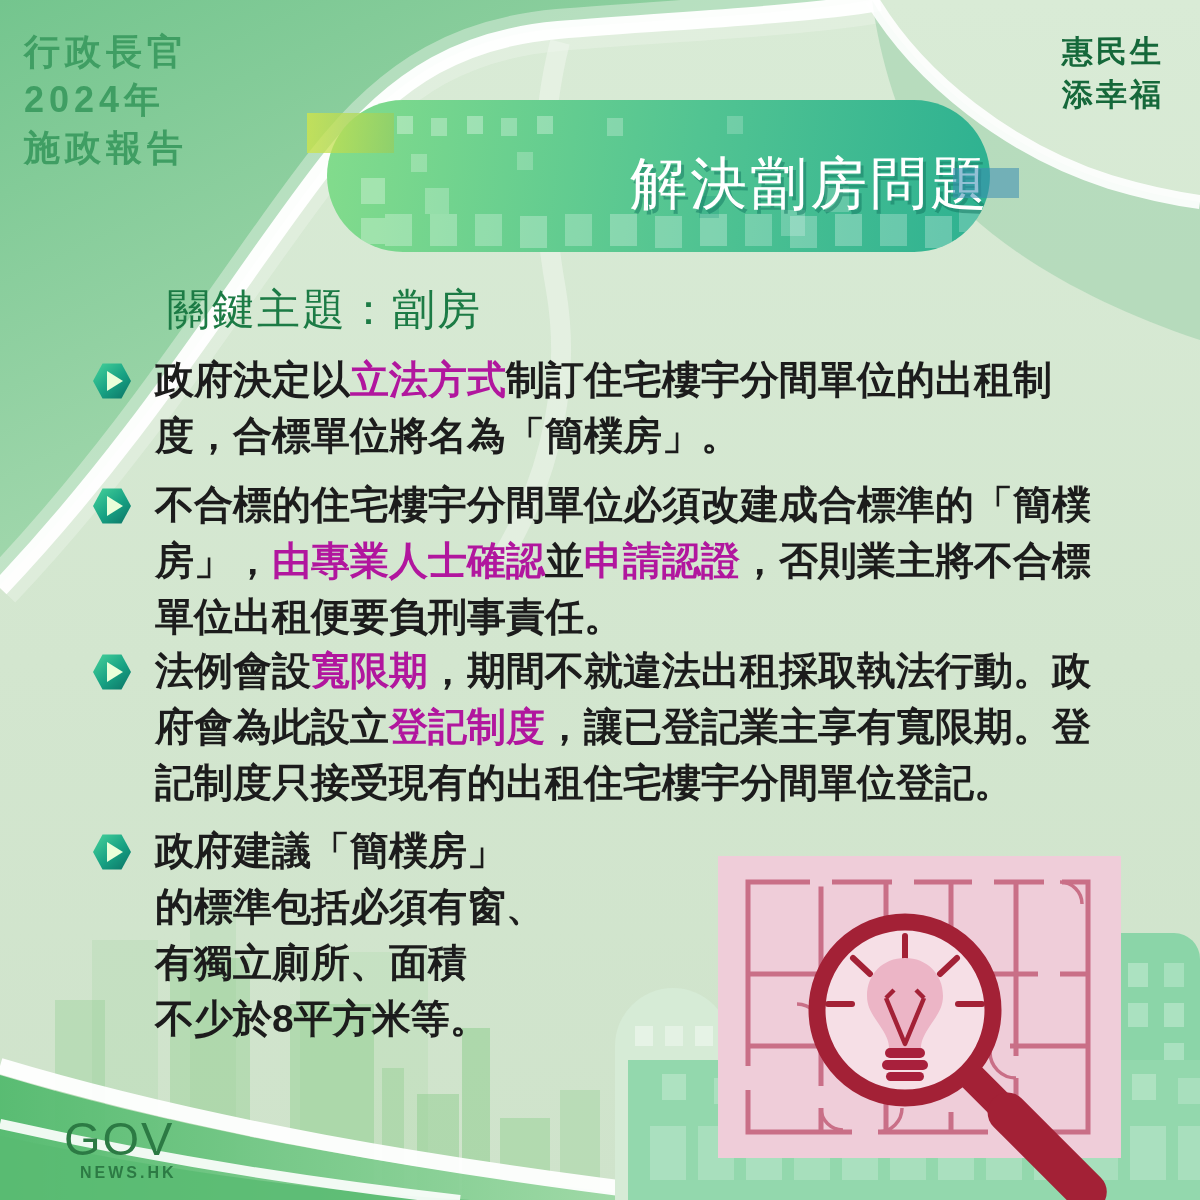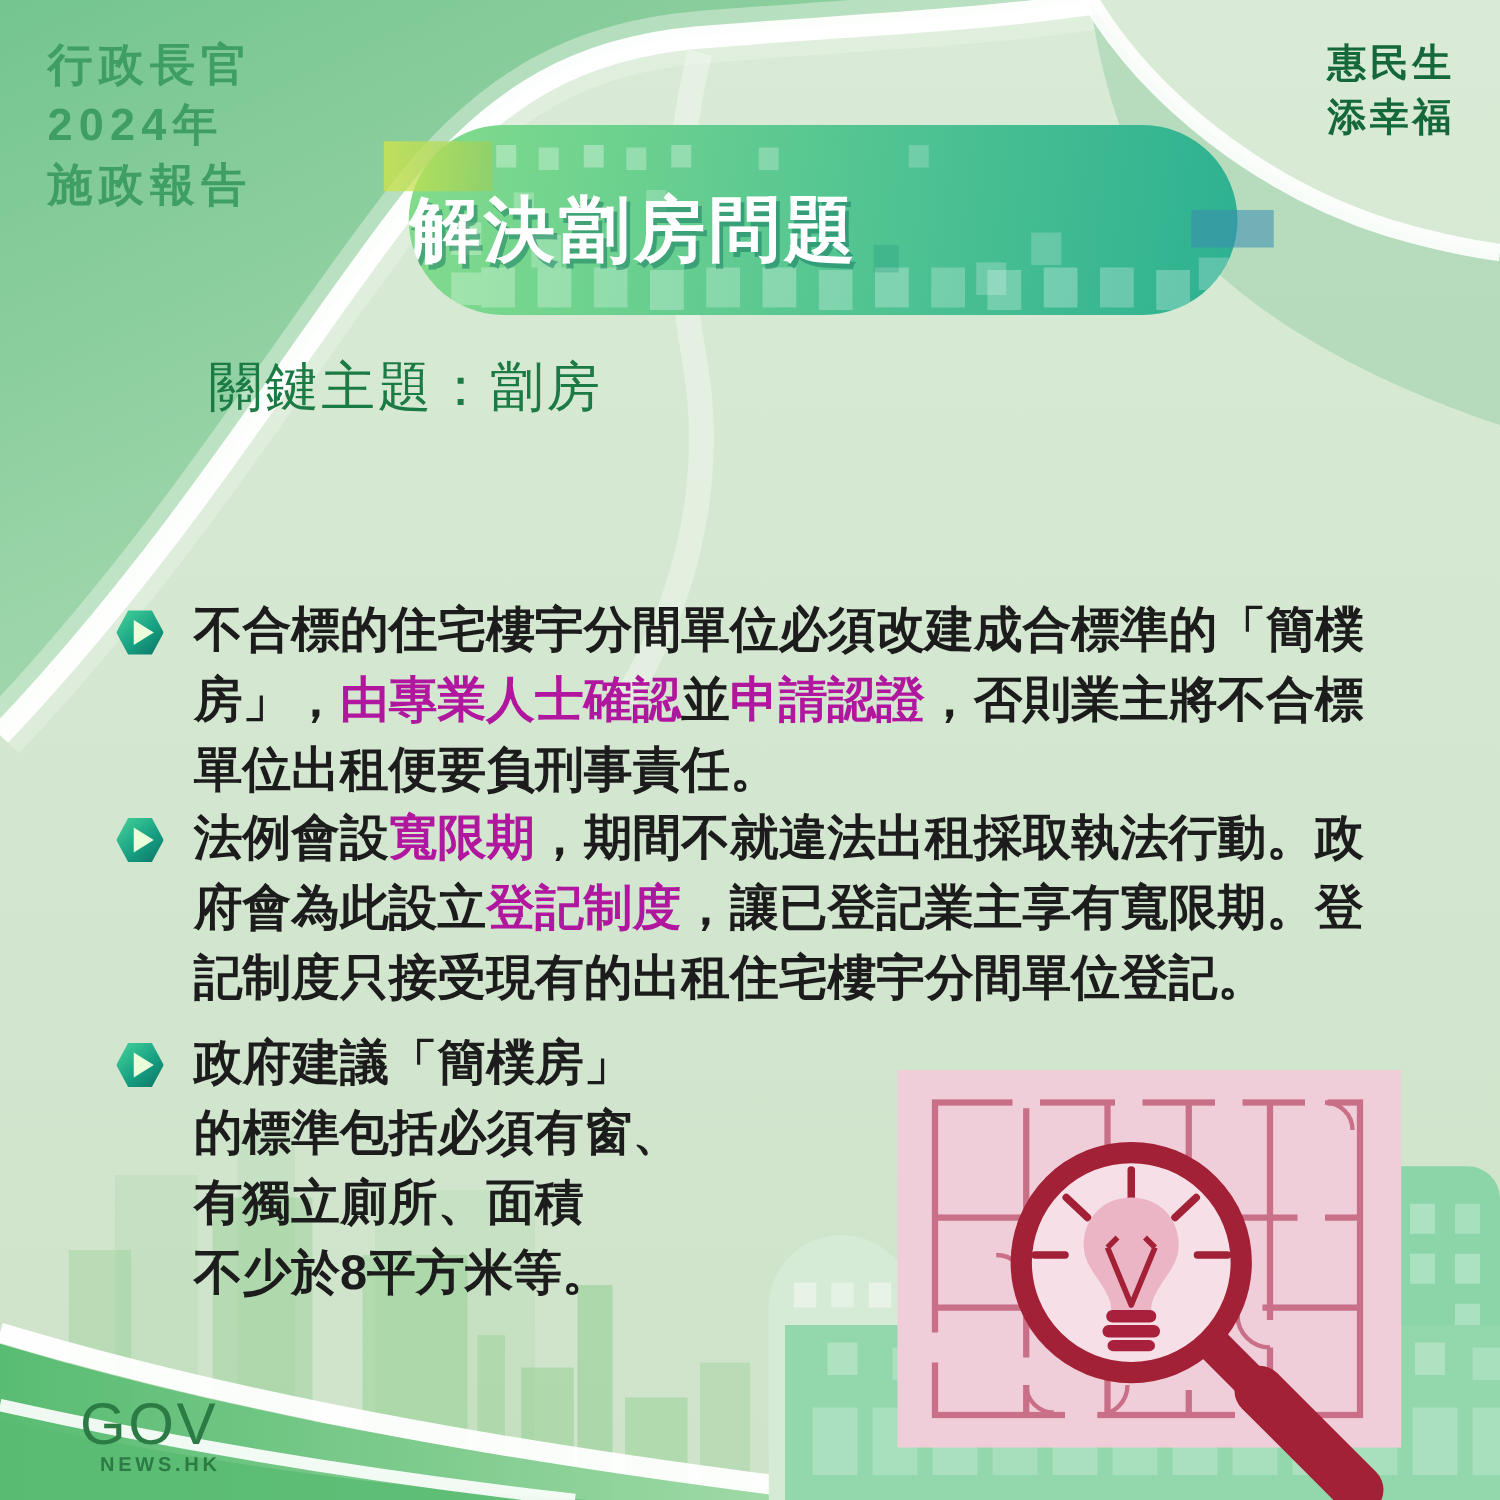--- a/index.html
+++ b/index.html
@@ -2,31 +2,31 @@
 <html><head>
 <meta charset="utf-8">
 <style>
   html,body{margin:0;padding:0;background:#ffffff;}
   #stage{position:relative;width:1200px;height:1200px;overflow:hidden;
          font-family:"Liberation Sans","DejaVu Sans",sans-serif;
          background:linear-gradient(180deg,#d9ebd6 0%,#d3e6cf 55%,#cfe3cb 100%);}
   #bg-art{position:absolute;left:0;top:0;width:1200px;height:1200px;z-index:0;}
 
   
-  #report-label{position:absolute;left:38px;top:28px;z-index:6;color:#3f9e63;
+  #report-label{position:absolute;left:24px;top:28px;z-index:6;color:#3f9e63;
     font-size:36px;line-height:48px;font-weight:bold;letter-spacing:5px;}
   #slogan-label{position:absolute;right:36px;top:32px;z-index:6;color:#15683a;
     font-size:31px;line-height:43px;font-weight:bold;letter-spacing:3px;text-align:right;font-family:Liberation Mono, monospace;}
 
   
   #banner{position:absolute;left:327px;top:100px;width:663px;height:152px;z-index:2;
     border-radius:76px;overflow:hidden;
     background:linear-gradient(97deg,#83dc8c 0%,#52c492 55%,#2db191 100%);}
-  #banner-title{position:absolute;left:0;right:0;top:46px;text-align:left;
-    color:#ffffff;font-size:57px;font-weight:700;letter-spacing:3px;
+  #banner-title{position:absolute;left:0;right:0;top:46px;text-align:right;
+    color:#ffffff;font-size:57px;font-weight:400;letter-spacing:3px;
     text-shadow:3px 4px 0 rgba(18,118,96,.5);}
   .stamp{position:absolute;}
   #bn-sq-small{left:70px;top:16px;width:16px;height:18px;background:rgba(255,255,255,.33);
     box-shadow:34px 2px rgba(255,255,255,.3),70px 0 rgba(255,255,255,.33),104px 2px rgba(255,255,255,.28),
     140px 0 rgba(255,255,255,.3),210px 2px rgba(255,255,255,.25),330px 0 rgba(255,255,255,.2),
     14px 38px rgba(255,255,255,.25),120px 36px rgba(255,255,255,.22);}
   #bn-sq-mid{left:34px;top:78px;width:24px;height:26px;background:rgba(255,255,255,.3);
     box-shadow:0 40px rgba(255,255,255,.28),64px 10px rgba(255,255,255,.24),
     420px 32px rgba(255,255,255,.22),464px 8px rgba(255,255,255,.2),598px 28px rgba(255,255,255,.22);}
   #bn-sq-bottom{left:58px;top:114px;width:27px;height:32px;background:rgba(255,255,255,.28);
@@ -149,20 +149,25 @@
     <div class="stamp" id="bn-sq-mid"></div>
     <div class="stamp" id="bn-sq-bottom"></div>
     <div class="stamp" id="bn-sq-teal"></div>
     <div id="banner-title">解決劏房問題</div>
   </div>
   <div id="yellow-pixel"></div>
   <div id="blue-pixel"></div>
 
   <div id="key-topic">關鍵主題：劏房</div>
 
+  <div class="bullet-row" id="row-0">
+    <span class="play-icon"></span>
+    <div class="bullet-text"><span>政府決定以</span><span class="hl">立法方式</span><span>制訂住宅樓宇分間單位的出租制
+度，合標單位將名為「簡樸房」。</span></div>
+  </div>
   <div class="bullet-row" id="row-1">
     <span class="play-icon"></span>
     <div class="bullet-text"><span>不合標的住宅樓宇分間單位必須改建成合標準的「簡樸
 房」，</span><span class="hl">由專業人士確認</span><span>並</span><span class="hl">申請認證</span><span>，否則業主將不合標
 單位出租便要負刑事責任。</span></div>
   </div>
   <div class="bullet-row" id="row-2">
     <span class="play-icon"></span>
     <div class="bullet-text"><span>法例會設</span><span class="hl">寬限期</span><span>，期間不就違法出租採取執法行動。政
 府會為此設立</span><span class="hl">登記制度</span><span>，讓已登記業主享有寬限期。登

